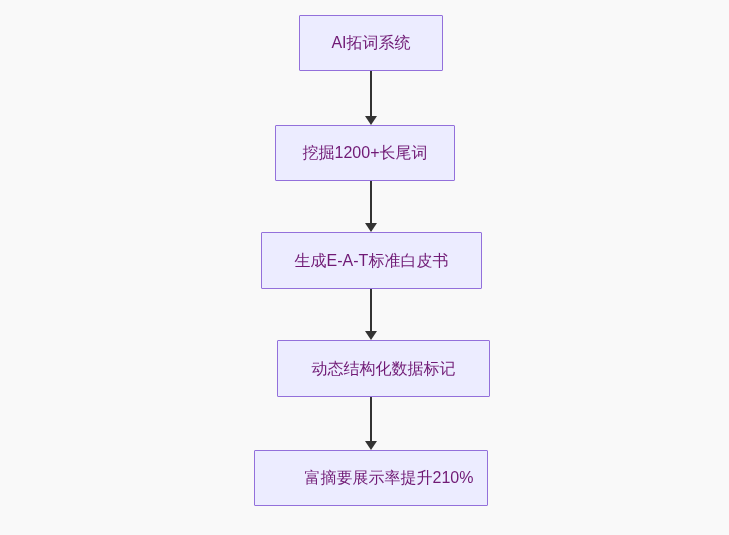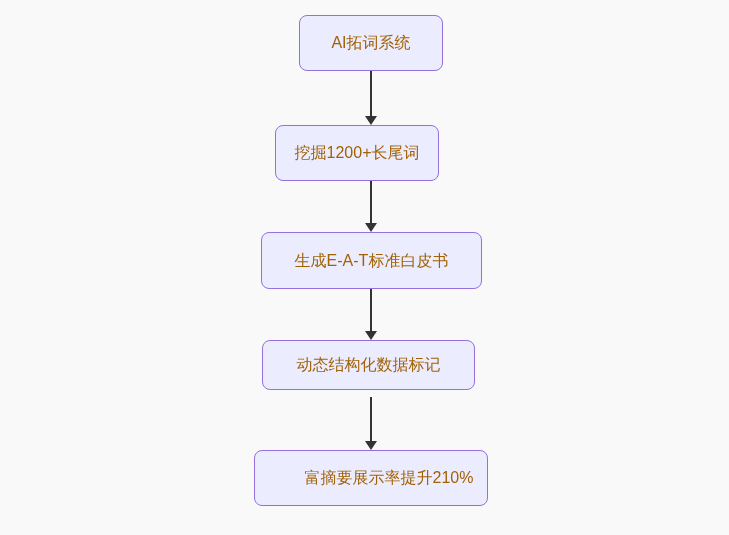--- a/index.html
+++ b/index.html
@@ -12,33 +12,33 @@
     width: 729px;
     height: 535px;
     background: #f9f9f9;
     overflow: hidden;
   }
   .node {
     position: absolute;
     box-sizing: border-box;
     background: #ECECFF;
     border: 1px solid #9370DB;
-    border-radius: 8px;
-    color: #a16207;
+    border-radius: 1px;
+    color: #701a75;
     font-size: 16px;
     display: flex;
     align-items: center;
     justify-content: center;
     text-align: center;
     line-height: 1.2;
   }
   .node-1 { left: 299px; top: 15px;  width: 144px; height: 56px; }
-  .node-2 { left: 275px; top: 125px; width: 164px; height: 56px; }
+  .node-2 { left: 275px; top: 125px; width: 180px; height: 56px; }
   .node-3 { left: 261px; top: 232px; width: 221px; height: 57px; align-items: center; }
-  .node-4 { left: 262px; top: 340px; width: 213px; height: 50px; }
+  .node-4 { left: 277px; top: 340px; width: 213px; height: 57px; }
   .node-5 { left: 254px; top: 450px; width: 234px; height: 56px; padding-left: 36px; }
   .edge {
     position: absolute;
     left: 364px;           
     width: 14px;
     display: flex;
     flex-direction: column;
     align-items: center;
   }
   .edge-line {

